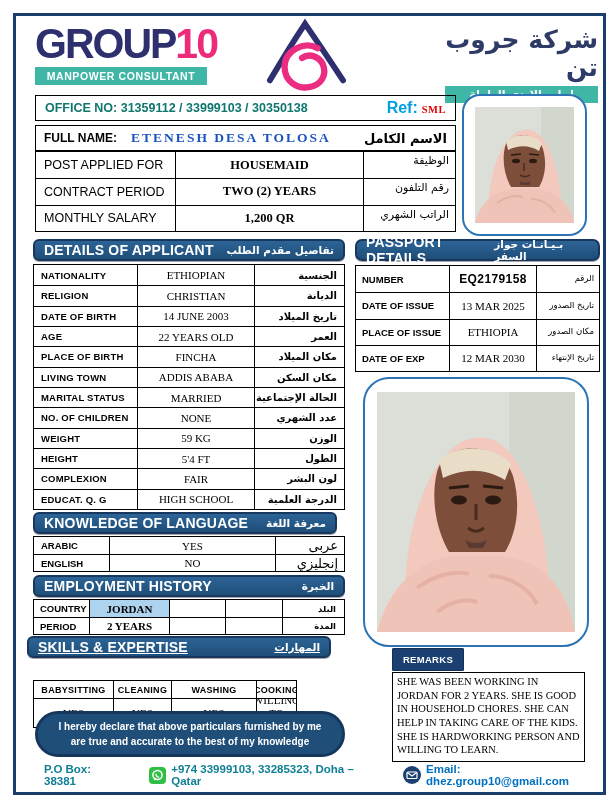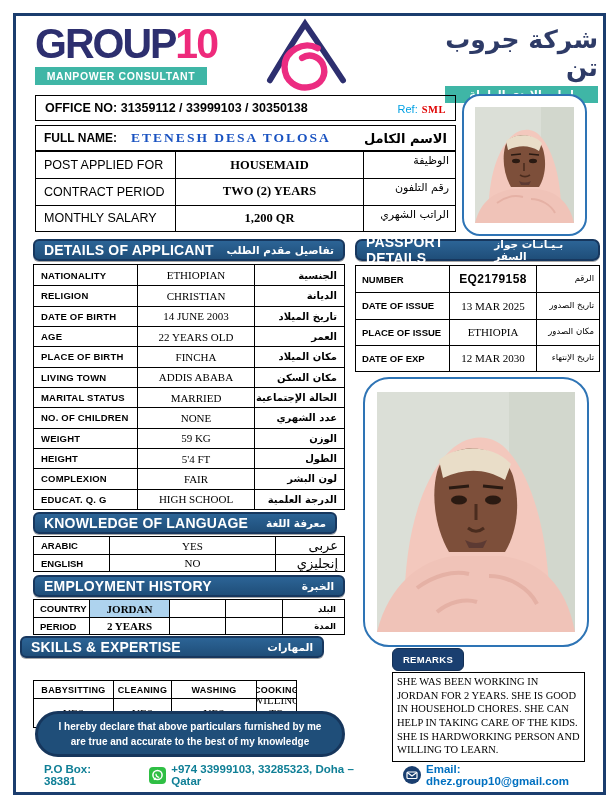--- a/index.html
+++ b/index.html
@@ -17,22 +17,22 @@
   .logo-tagline{background:#3fb6a6;color:#fff;font-weight:700;font-size:10.5px;
                 letter-spacing:.6px;padding:3px 0;text-align:center;width:172px;margin-top:4px;}
   .hdr-ar-title{font-family:"DejaVu Sans",sans-serif;font-weight:700;font-size:25px;
                 color:#2e3b67;text-align:right;line-height:1.1;}
   .hdr-ar-tag{background:#3fb6a6;color:#fff;font-family:"DejaVu Sans",sans-serif;
               font-weight:700;font-size:11px;text-align:center;padding:2px 0;margin-top:5px;width:153px;}
 
   
   .office-box{left:35px;top:95px;width:421px;height:26px;border:1.6px solid #000;
               display:flex;align-items:center;justify-content:space-between;padding:0 9px;box-sizing:border-box;}
-  .office-text{color:#000000;font-weight:700;font-size:12.5px;}
-  .ref-label{color:#00a0e3;font-weight:400;font-size:11px;text-align:right;}
+  .office-text{color:#0f766e;font-weight:700;font-size:12.5px;}
+  .ref-label{color:#00a0e3;font-weight:700;font-size:16px;text-align:right;}
   .ref-value{color:#e00000;font-family:"Liberation Serif",serif;font-weight:700;font-size:10.5px;
              margin-left:4px;letter-spacing:.5px;}
   .name-box{left:35px;top:125px;width:421px;height:26px;border:1.6px solid #000;
             display:flex;align-items:center;padding:0 8px;box-sizing:border-box;}
   .name-label{font-weight:700;font-size:12px;}
   .name-value{color:#1a53c1;font-family:"Liberation Serif",serif;font-weight:700;
               font-size:13.5px;letter-spacing:2px;margin-left:14px;}
   .name-ar{margin-left:auto;font-family:"DejaVu Sans",sans-serif;font-weight:700;font-size:13px;}
 
   
@@ -112,21 +112,21 @@
             text-align:right;padding-right:5px;line-height:1.15;flex-wrap:wrap;}
 
   
   .photo-frame{border:2px solid #2e74b5;border-radius:18px;display:flex;align-items:center;
                justify-content:center;background:#fff;}
   .photo-sm{left:462px;top:94px;width:121px;height:138px;}
   .photo-lg{left:363px;top:377px;width:222px;height:266px;border-radius:26px;}
   .photo-frame svg{display:block;}
 
   
-  .remarks-badge{left:392px;top:648px;width:70px;height:21px;background:#1a3f70;border-radius:6px;
+  .remarks-badge{left:392px;top:648px;width:70px;height:21px;background:#1a3f70;border-radius:1px;
                  color:#fff;font-weight:700;font-size:9.5px;display:flex;align-items:center;
                  justify-content:center;letter-spacing:.3px;border:1px solid #132f54;}
   .remarks-box{left:392px;top:672px;width:193px;height:90px;border:1.8px solid #000;
                font-family:"Liberation Serif",serif;font-size:10.5px;line-height:1.3;
                padding:2px 4px;box-sizing:border-box;}
 
   
   .decl{left:35px;top:711px;width:310px;height:46px;background:#1f4e79;border:3px solid #16365c;
         border-radius:25px;color:#fff;font-weight:700;font-size:10px;display:flex;align-items:center;
         justify-content:center;text-align:center;padding:4px 20px;box-sizing:border-box;line-height:1.55;}
@@ -266,21 +266,21 @@
       <div class="cell c-c2"></div>
       <div class="cell c-c3"></div>
       <div class="cell c-ar">البلد</div>
       <div class="cell c-label">PERIOD</div>
       <div class="cell c-value">2 YEARS</div>
       <div class="cell c-c2"></div>
       <div class="cell c-c3"></div>
       <div class="cell c-ar">المدة</div>
     </div>
 
-  <div class="abs banner" style="left:20px;top:636px;width:304px;">
+  <div class="abs banner" style="left:27px;top:636px;width:304px;text-decoration:underline;">
     <span class="t">SKILLS &amp; EXPERTISE</span>
     <span class="ta">المهارات</span>
   </div>
   <div class="abs tbl skl-tbl" id="skills-table">
       <div class="cell c-head">BABYSITTING</div>
       <div class="cell c-head">CLEANING</div>
       <div class="cell c-head">WASHING</div>
       <div class="cell c-head">COOKING</div>
       <div class="cell c-val">YES</div>
       <div class="cell c-val">YES</div>

